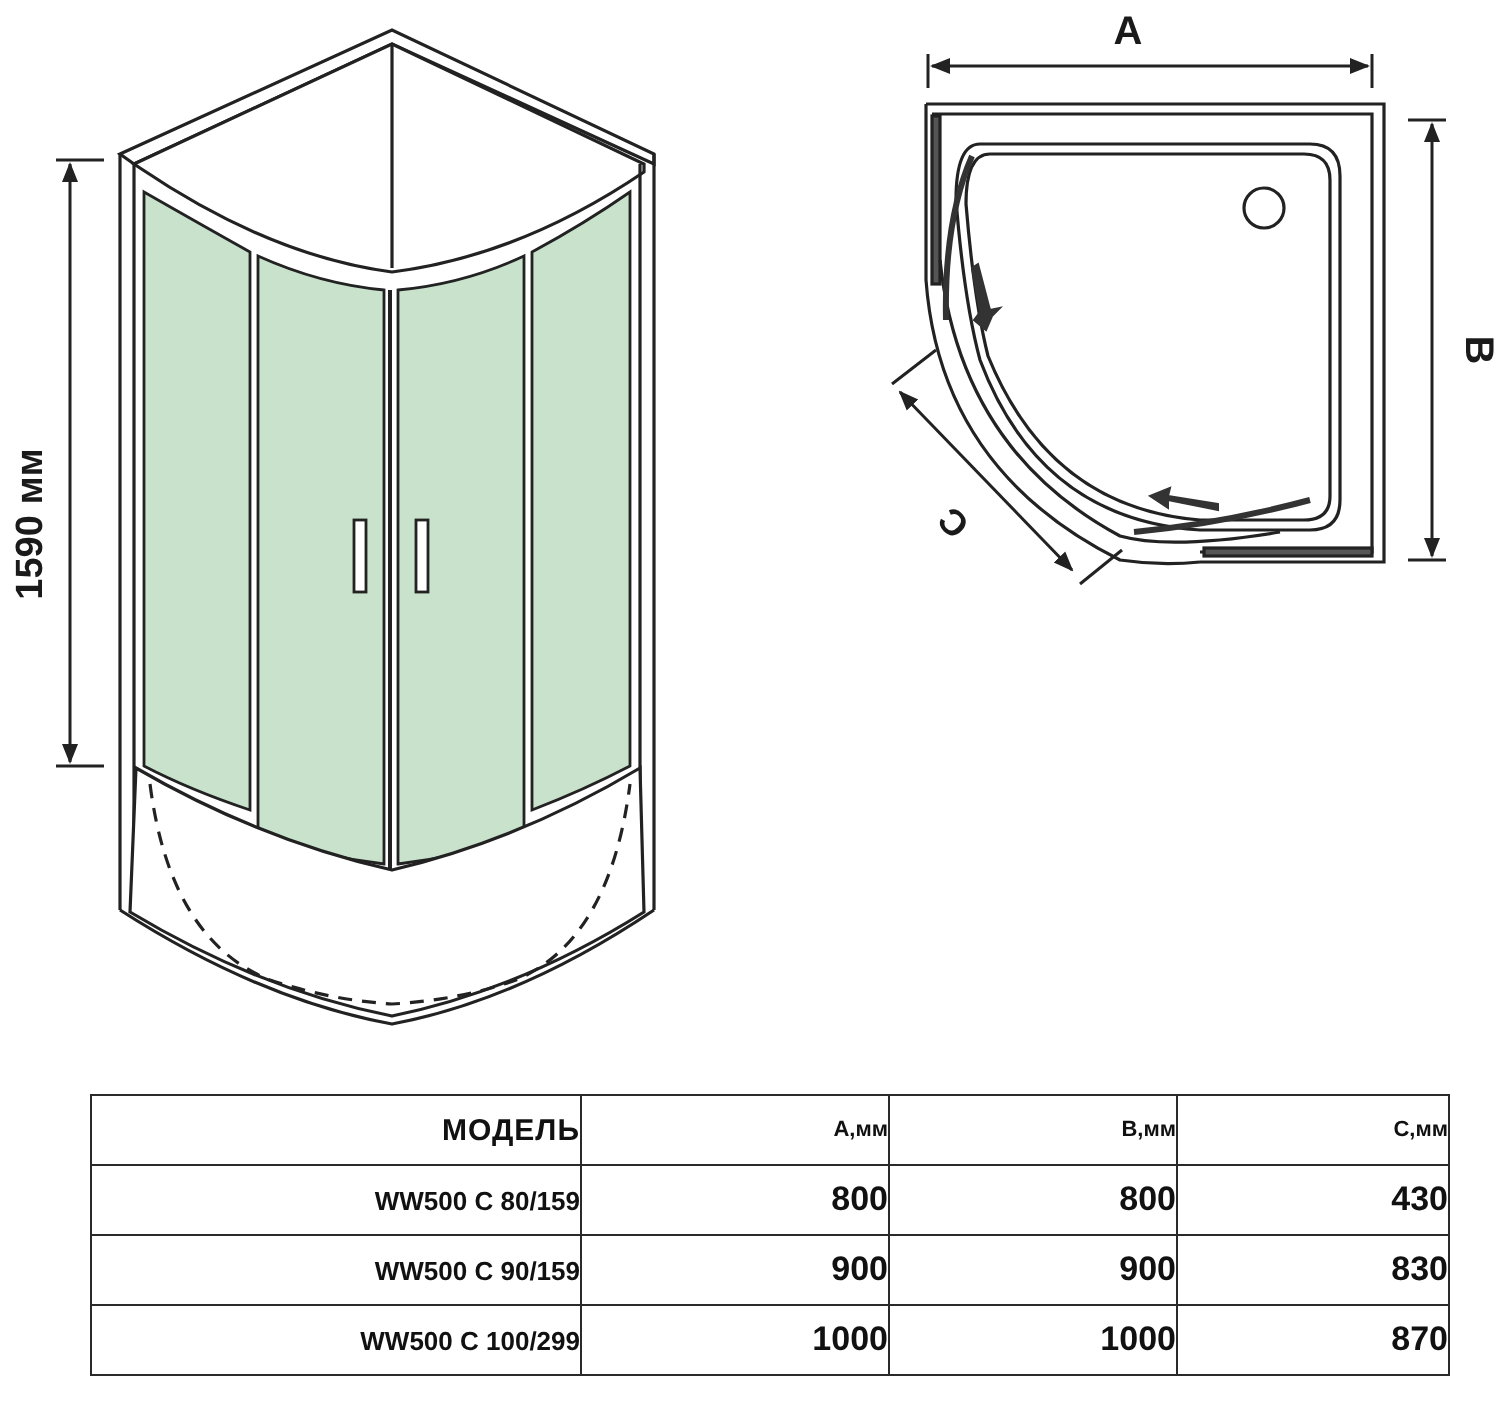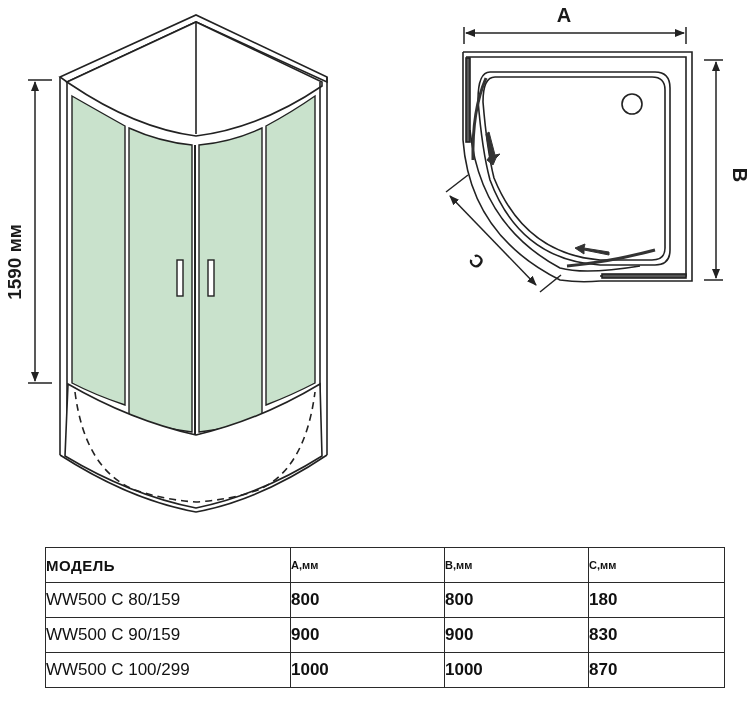--- a/index.html
+++ b/index.html
@@ -1,27 +1,27 @@
 <!DOCTYPE html>
 <html><head>
 <meta charset="utf-8">
 <style>
   html, body { margin:0; padding:0; background:#ffffff; }
   body { width:750px; height:703px; position:relative; overflow:hidden; font-family:"Liberation Sans", sans-serif; }
   #drawing { position:absolute; left:0; top:0; width:750px; height:703px; }
   .lbl { font-family:"Liberation Sans", sans-serif; fill:#1a1a1a; }
   table.spec { position:absolute; left:45px; top:547px; width:680px; border-collapse:collapse; }
   table.spec td, table.spec th {
-    border:1.5px solid #2a2a2a; text-align:left; color:#111;
+    border:1.5px solid #2a2a2a; text-align:right; color:#111;
     font-family:"Liberation Sans", sans-serif; height:34px; padding:0;
   }
   table.spec th { font-weight:bold; font-size:11px; }
   table.spec th.model { font-size:15px; letter-spacing:0.5px; }
   table.spec td { font-size:17px; font-weight:bold; }
-  table.spec td.model { font-size:17px; font-weight:normal; }
+  table.spec td.model { font-size:13px; font-weight:bold; }
 </style>
 </head>
 <body>
 
 <svg id="drawing" viewBox="0 0 750 703" xmlns="http://www.w3.org/2000/svg">
   <defs>
     <marker id="arr" markerWidth="10" markerHeight="10" refX="9" refY="5" orient="auto" markerUnits="userSpaceOnUse">
       <path d="M0,1 L10,5 L0,9 z" fill="#222"></path>
     </marker>
     <marker id="arrS" markerWidth="10" markerHeight="10" refX="1" refY="5" orient="auto" markerUnits="userSpaceOnUse">
@@ -126,21 +126,21 @@
       <tr>
     <th class="model" style="width:244px">МОДЕЛЬ</th>
     <th style="width:153px">A,мм</th>
     <th style="width:143px">B,мм</th>
     <th>C,мм</th>
   </tr>
   <tr>
     <td class="model">WW500 C 80/159</td>
     <td>800</td>
     <td>800</td>
-    <td>180</td>
+    <td>430</td>
   </tr>
   <tr>
     <td class="model">WW500 C 90/159</td>
     <td>900</td>
     <td>900</td>
     <td>830</td>
   </tr>
   <tr>
     <td class="model">WW500 C 100/299</td>
     <td>1000</td>

